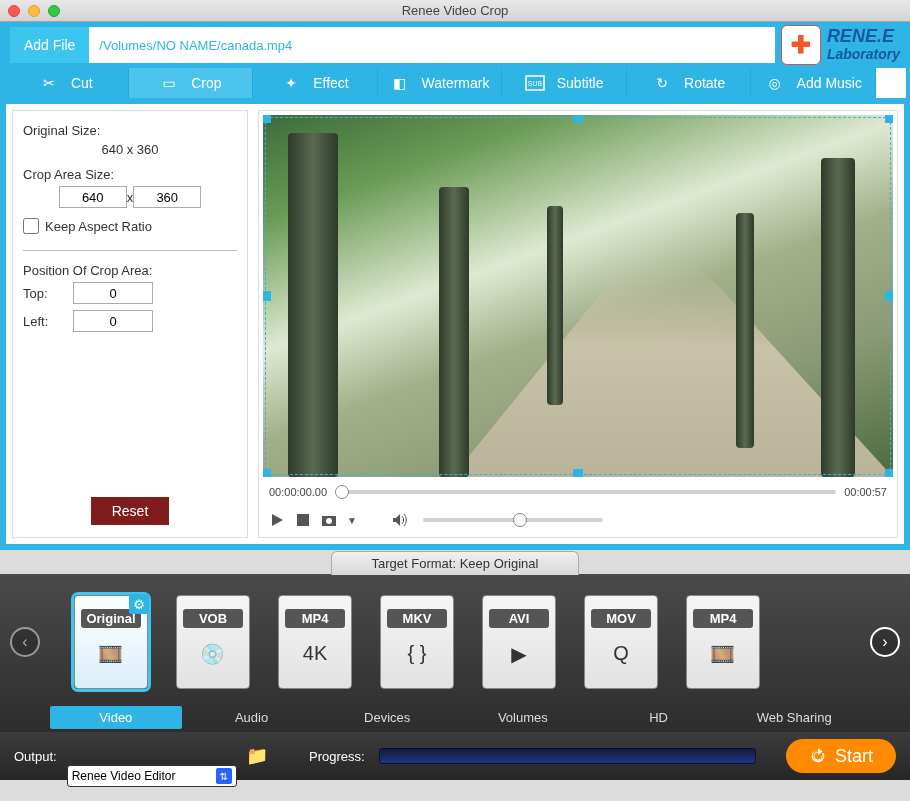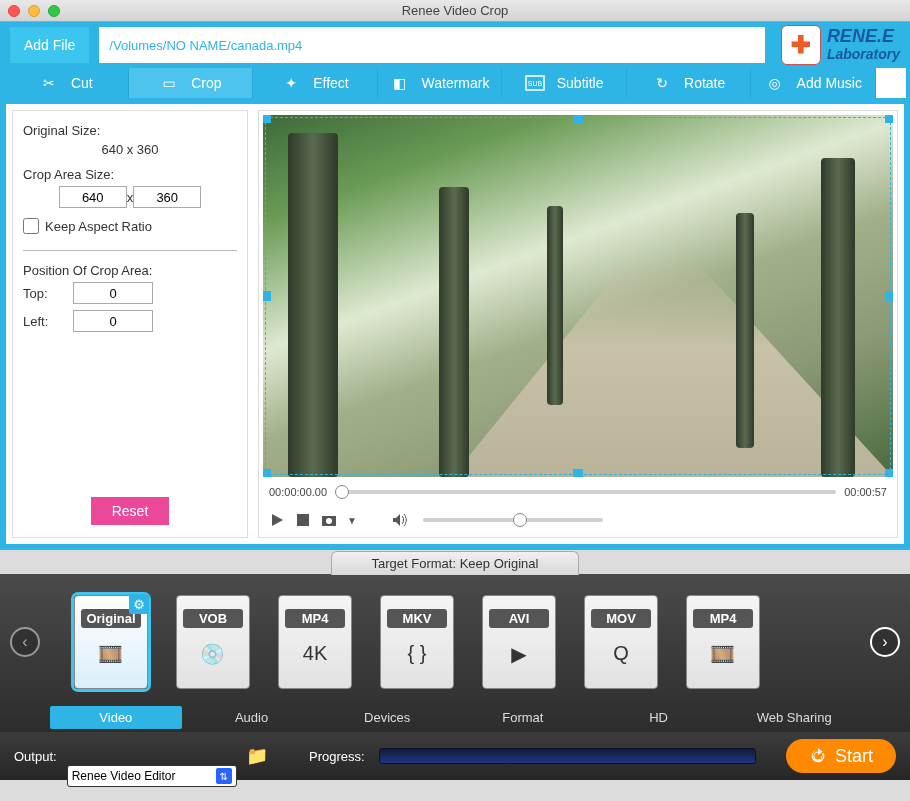--- a/index.html
+++ b/index.html
@@ -7,21 +7,21 @@
 .window { width: 100%; height: 100%; display: flex; flex-direction: column; }
 .titlebar { height: 22px; background: linear-gradient(#e8e8e8,#d3d3d3); border-bottom: 1px solid #a5a5a5; display: flex; align-items: center; padding-left: 8px; position: relative; }
 .tb-btns { display: flex; gap: 8px; }
 .tb-dot { width: 12px; height: 12px; border-radius: 50%; }
 .tb-red { background: #fc5753; border: 1px solid #e24340; }
 .tb-yellow { background: #fdbc40; border: 1px solid #e0a02e; }
 .tb-green { background: #33c748; border: 1px solid #26a633; }
 .tb-title { position: absolute; left: 0; right: 0; text-align: center; font-size: 13px; color: #444; }
 
 .chrome { background: #2eb5e5; padding: 0 4px; }
-.filebar { display: flex; align-items: center; height: 46px; gap: 10px; }
+.filebar { display: flex; align-items: center; height: 46px; }
 .addfile { background: #3bc5ef; color: #fff; font-size: 14px; height: 36px; padding: 0 14px; border: none; margin: 4px 0 4px 6px; cursor: pointer; }
 .filepath-box { flex: 1; background: #fff; height: 36px; display: flex; align-items: center; padding: 0 10px; font-size: 13px; color: #2eb5e5; }
 .brand { display: flex; align-items: center; gap: 6px; margin: 2px 6px; }
 .brand-icon { width: 40px; height: 40px; background: #fff; border-radius: 6px; border: 1px solid #c55; display: flex; align-items: center; justify-content: center; color: #f15a24; font-size: 24px; font-weight: bold; }
 .brand-text { font-style: italic; font-weight: 600; font-size: 14px; color: #1759a0; line-height: 1.1; }
 .brand-text .l1 { font-size: 18px; }
 
 .maintabs { display: flex; height: 30px; }
 .maintab { flex: 1; display: flex; align-items: center; justify-content: center; gap: 12px; color: #fff; font-size: 14px; cursor: pointer; border-right: 1px solid #25a8d8; }
 .maintab:last-child { border-right: none; flex: 0 0 30px; background: #fff; }
@@ -36,21 +36,21 @@
 .sidepanel .val { text-align: center; margin-bottom: 10px; }
 .dims { display: flex; align-items: center; justify-content: center; margin-bottom: 10px; }
 .dims input { width: 68px; height: 22px; text-align: center; border: 1px solid #aaa; font-size: 13px; }
 .chk { display: flex; align-items: center; gap: 6px; margin-bottom: 10px; }
 .chk input { width: 16px; height: 16px; }
 .hr { border-top: 1px solid #bbb; margin: 6px 0 12px; }
 .posrow { display: flex; align-items: center; margin-bottom: 6px; gap: 10px; }
 .posrow span { width: 40px; }
 .posrow input { width: 80px; height: 22px; text-align: center; border: 1px solid #aaa; font-size: 13px; }
 .resetwrap { margin-top: auto; display: flex; justify-content: center; }
-.reset { background: #ec4899; color: #fff; border: none; height: 28px; width: 78px; font-size: 14px; cursor: pointer; }
+.reset { background: #7f1d1d; color: #fff; border: none; height: 28px; width: 78px; font-size: 14px; cursor: pointer; }
 
 .preview { flex: 1; border: 1px solid #ddd; padding: 4px; display: flex; flex-direction: column; }
 .vidbox { flex: 1; position: relative; background: linear-gradient(160deg,#3d6b3a 0%,#6a9b55 18%,#dfe9d2 40%,#a2b08a 55%,#8b9a76 75%,#4a6a3c 100%); overflow: hidden; }
 .tree-trunk { position: absolute; background: linear-gradient(90deg,#2f3a2a,#5a6a4f,#2f3a2a); border-radius: 4px; }
 .path { position: absolute; bottom: 0; left: 30%; right: 0; height: 60%; background: linear-gradient(180deg, rgba(230,225,210,0) 0%, #c8c2a8 40%, #b9b399 100%); clip-path: polygon(40% 0, 55% 0, 100% 100%, 0 100%); }
 .overlay-txt { position: absolute; left: 16px; bottom: 20px; color: #fff; font-family: Georgia, serif; text-shadow: 0 0 6px rgba(0,0,0,.6); }
 .overlay-txt .t1 { font-size: 26px; letter-spacing: 1px; }
 .overlay-txt .t2 { font-size: 30px; letter-spacing: 2px; }
 .crop-rect { position: absolute; inset: 2px; border: 1px dashed #2eb5e5; }
 .crop-handle { position: absolute; width: 10px; height: 10px; background: #2eb5e5; }
@@ -277,21 +277,21 @@
             <div class="fmt-hdr">MP4</div>
             <div class="fmt-body">🎞️</div>
           </div>
         </div>
       <div class="navcircle active">›</div>
     </div>
     <div class="cat-row">
       <div class="cat-tab active">Video</div>
       <div class="cat-tab">Audio</div>
       <div class="cat-tab">Devices</div>
-      <div class="cat-tab">Format</div>
+      <div class="cat-tab">Volumes</div>
       <div class="cat-tab">HD</div>
       <div class="cat-tab">Web Sharing</div>
     </div>
   </div>
 
   <div class="footer">
     <span>Output:</span>
     <div class="out-select">
       <span>Renee Video Editor</span>
       <span class="arrow">⇅</span>

